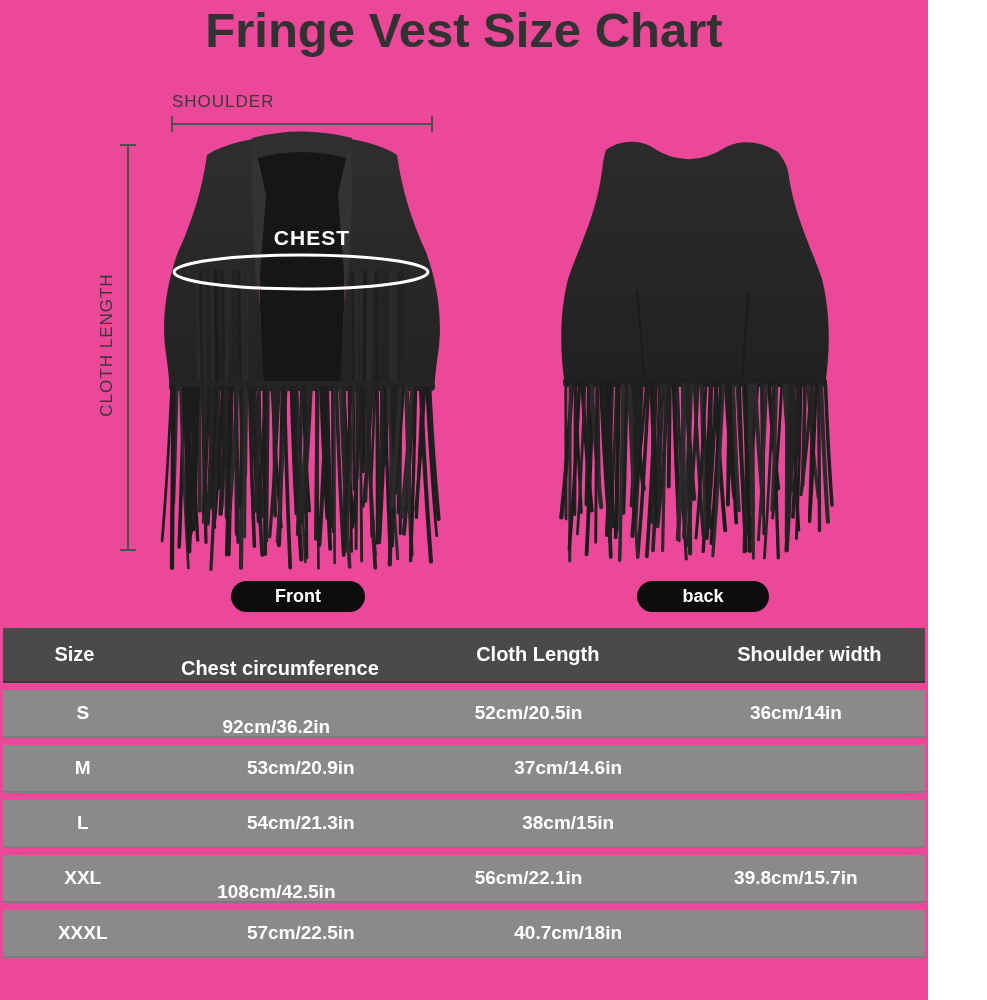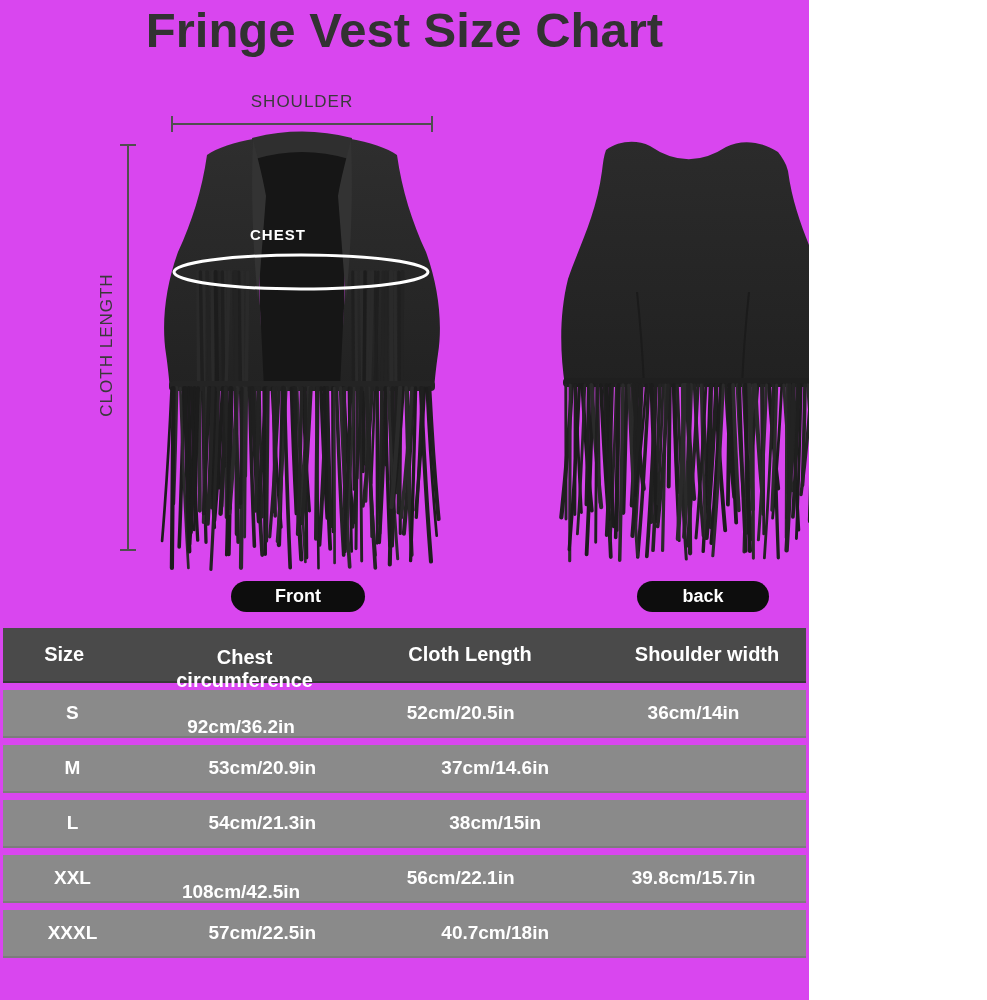--- a/index.html
+++ b/index.html
@@ -1,32 +1,32 @@
 <!DOCTYPE html>
 <html><head>
 <meta charset="utf-8">
 <style>
   html,body{margin:0;padding:0;background:#ffffff;}
   .canvas{
-    position:relative;width:809px;height:1000px;overflow:hidden;
-    background:#d946ef;font-family:"Liberation Sans",sans-serif;
+    position:relative;width:928px;height:1000px;overflow:hidden;
+    background:#ec4899;font-family:"Liberation Sans",sans-serif;
     --title-color:#323232;--label-color:#3a3a3a;--line-color:#4f4f4f;
     --header-bg:#4a4a4a;--row-bg:#8a8a8a;--cell-text:#ffffff;--pill-bg:#0d0d0d;
   }
   .page-title{
     position:absolute;top:2px;left:0;width:100%;text-align:center;
     font-size:49px;font-weight:700;color:var(--title-color);letter-spacing:0px;
   }
   #diagram-svg{position:absolute;left:0;top:0;}
   .diag-label{position:absolute;color:var(--label-color);font-size:17px;letter-spacing:1px;}
-  .shoulder-label{left:172px;top:92px;width:260px;text-align:center;}
+  .shoulder-label{left:172px;top:92px;width:260px;text-align:left;}
   .cloth-length-label{left:26px;top:335px;width:162px;text-align:center;transform:rotate(-90deg);}
   .chest-label{
-    position:absolute;left:250px;top:226px;width:100px;text-align:left;
-    color:#ffffff;font-size:15px;font-weight:700;letter-spacing:1px;
+    position:absolute;left:250px;top:226px;width:100px;text-align:right;
+    color:#ffffff;font-size:21px;font-weight:700;letter-spacing:1px;
   }
   .badge{
     position:absolute;height:31px;border-radius:16px;background:var(--pill-bg);
     color:#ffffff;font-size:18px;font-weight:700;text-align:center;line-height:30px;
   }
   .front-badge{left:231px;top:581px;width:134px;}
   .back-badge{left:637px;top:581px;width:132px;}
   .size-table{position:absolute;left:3px;right:3px;top:628px;}
   .t-header{
     display:flex;height:53px;background:var(--header-bg);

